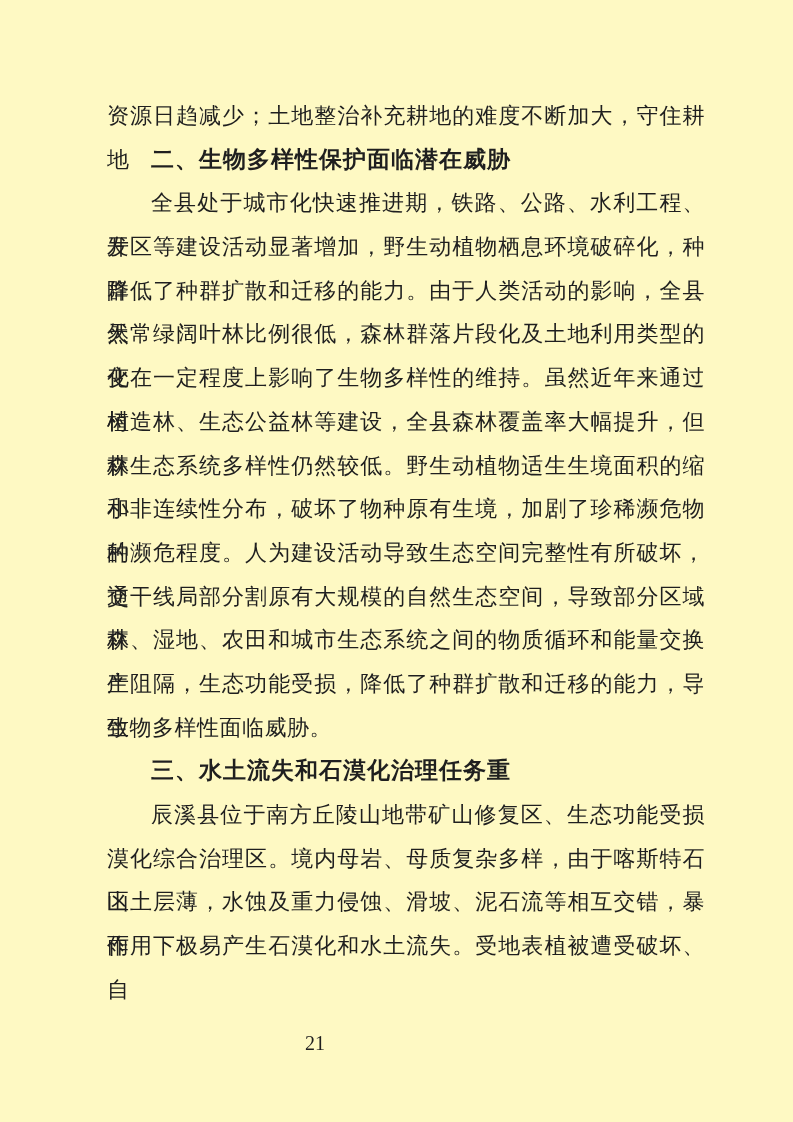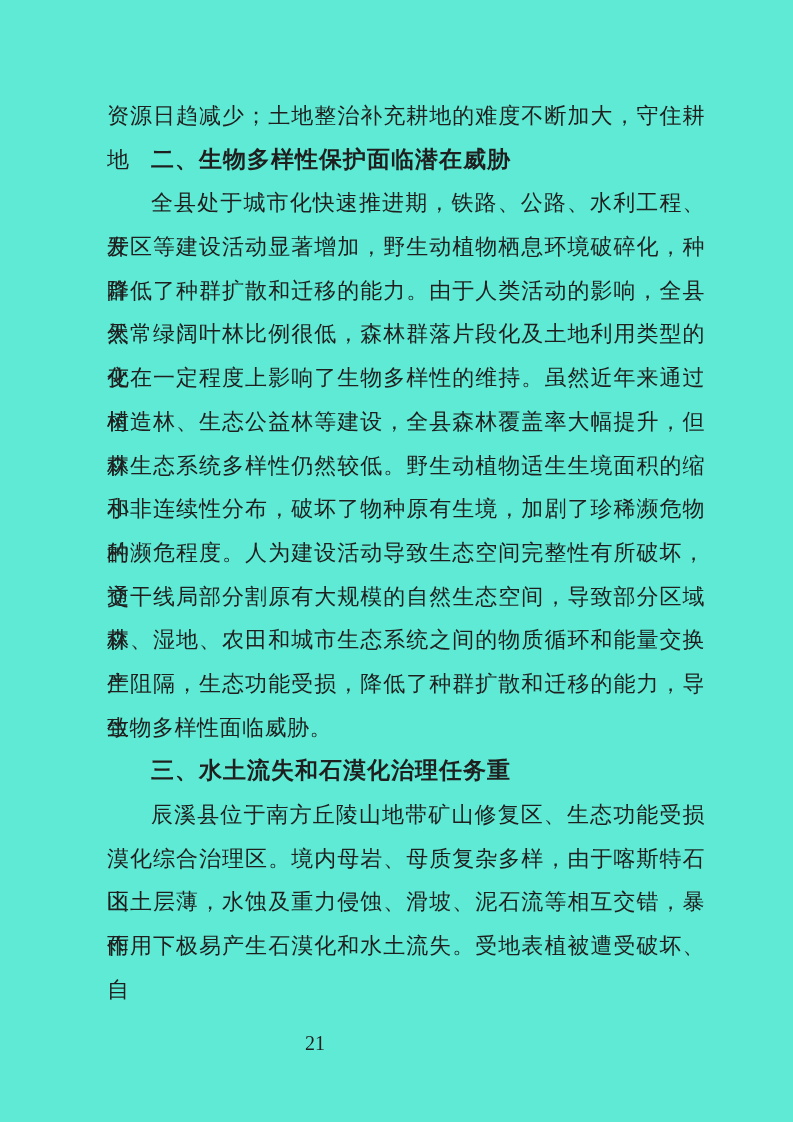--- a/index.html
+++ b/index.html
@@ -4,21 +4,21 @@
 <style>
   html, body {
     margin: 0;
     padding: 0;
     background: #ffffff;
   }
   .page {
     position: relative;
     width: 793px;
     height: 1122px;
-    background: #5eead4;
+    background: #fef9c3;
     overflow: hidden;
     font-family: "Liberation Serif", serif;
     color: #1f1f1f;
   }
   .content {
     position: absolute;
     left: 107px;
     top: 94px;
     width: 598px;
   }

